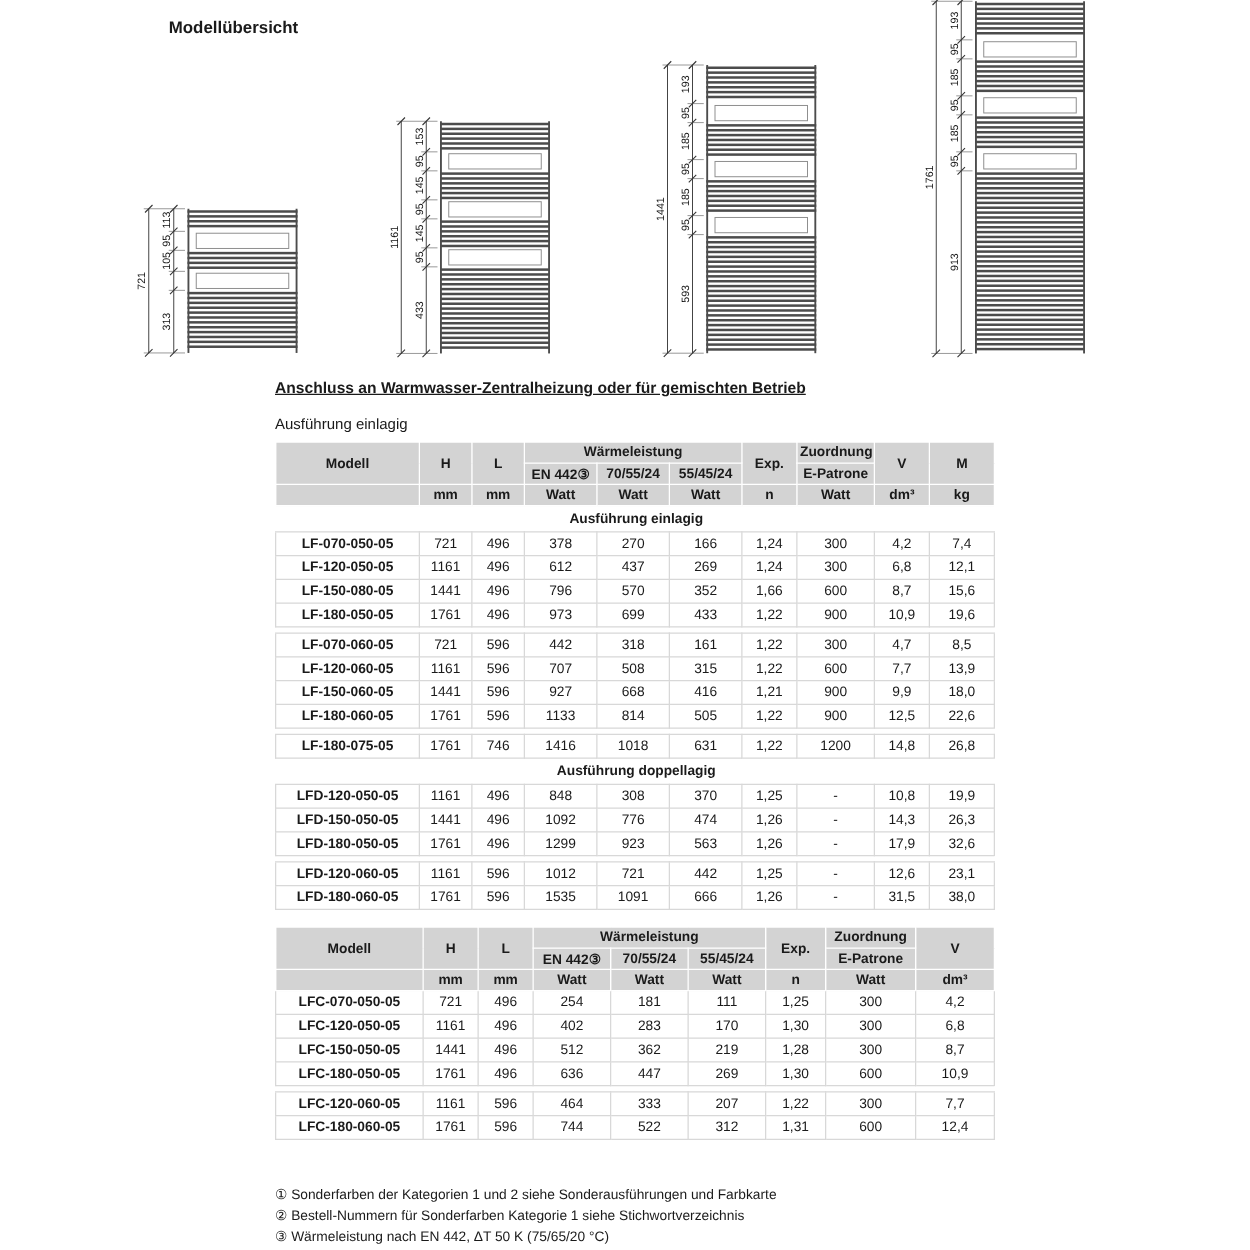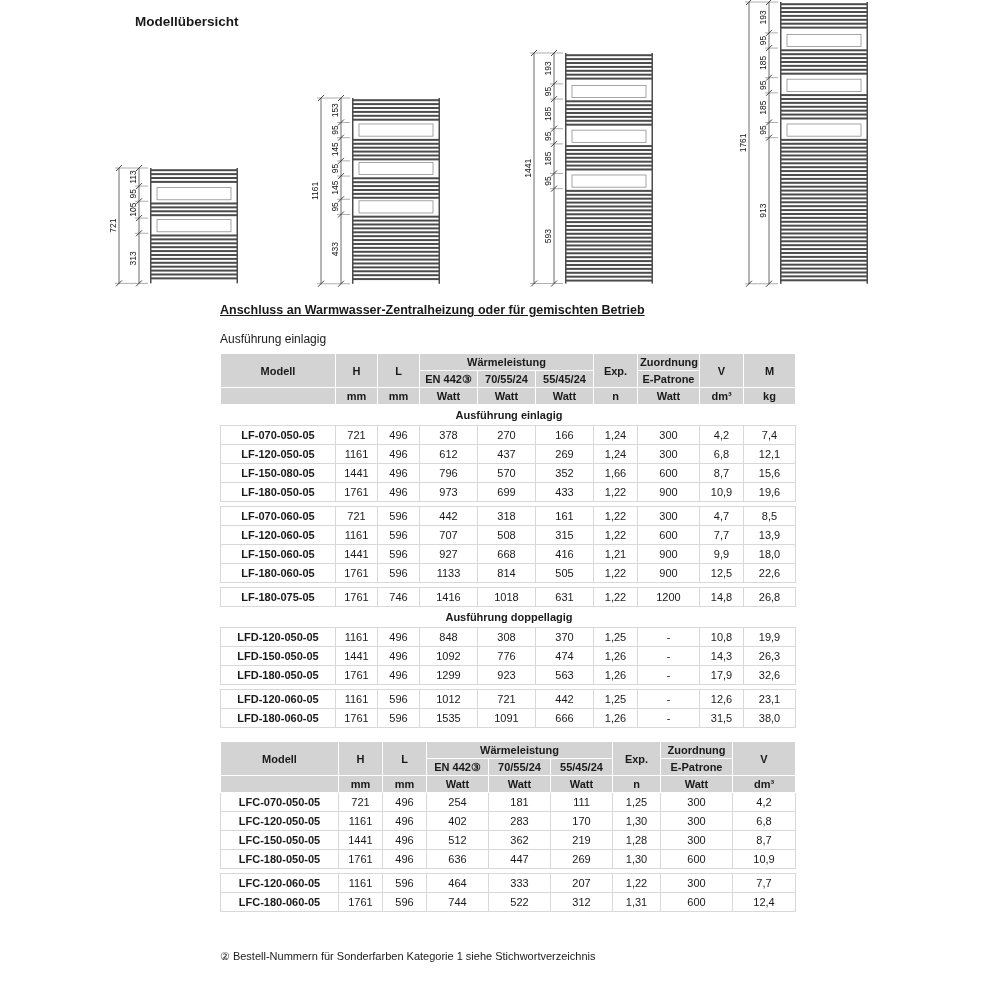--- a/index.html
+++ b/index.html
@@ -688,16 +688,18 @@
             <td>312</td>
             <td>1,31</td>
             <td>600</td>
             <td>12,4</td>
           </tr>
         </tbody>
     </table>
   </div>
 
   <div class="footnotes">
+    <div>① Sonderfarben der Kategorien 1 und 2 siehe Sonderausführungen und Farbkarte</div>
     <div>② Bestell-Nummern für Sonderfarben Kategorie 1 siehe Stichwortverzeichnis</div>
+    <div>③ Wärmeleistung nach EN 442, ΔT 50 K (75/65/20 °C)</div>
   </div>
 
 </div>
 
 </body></html>

